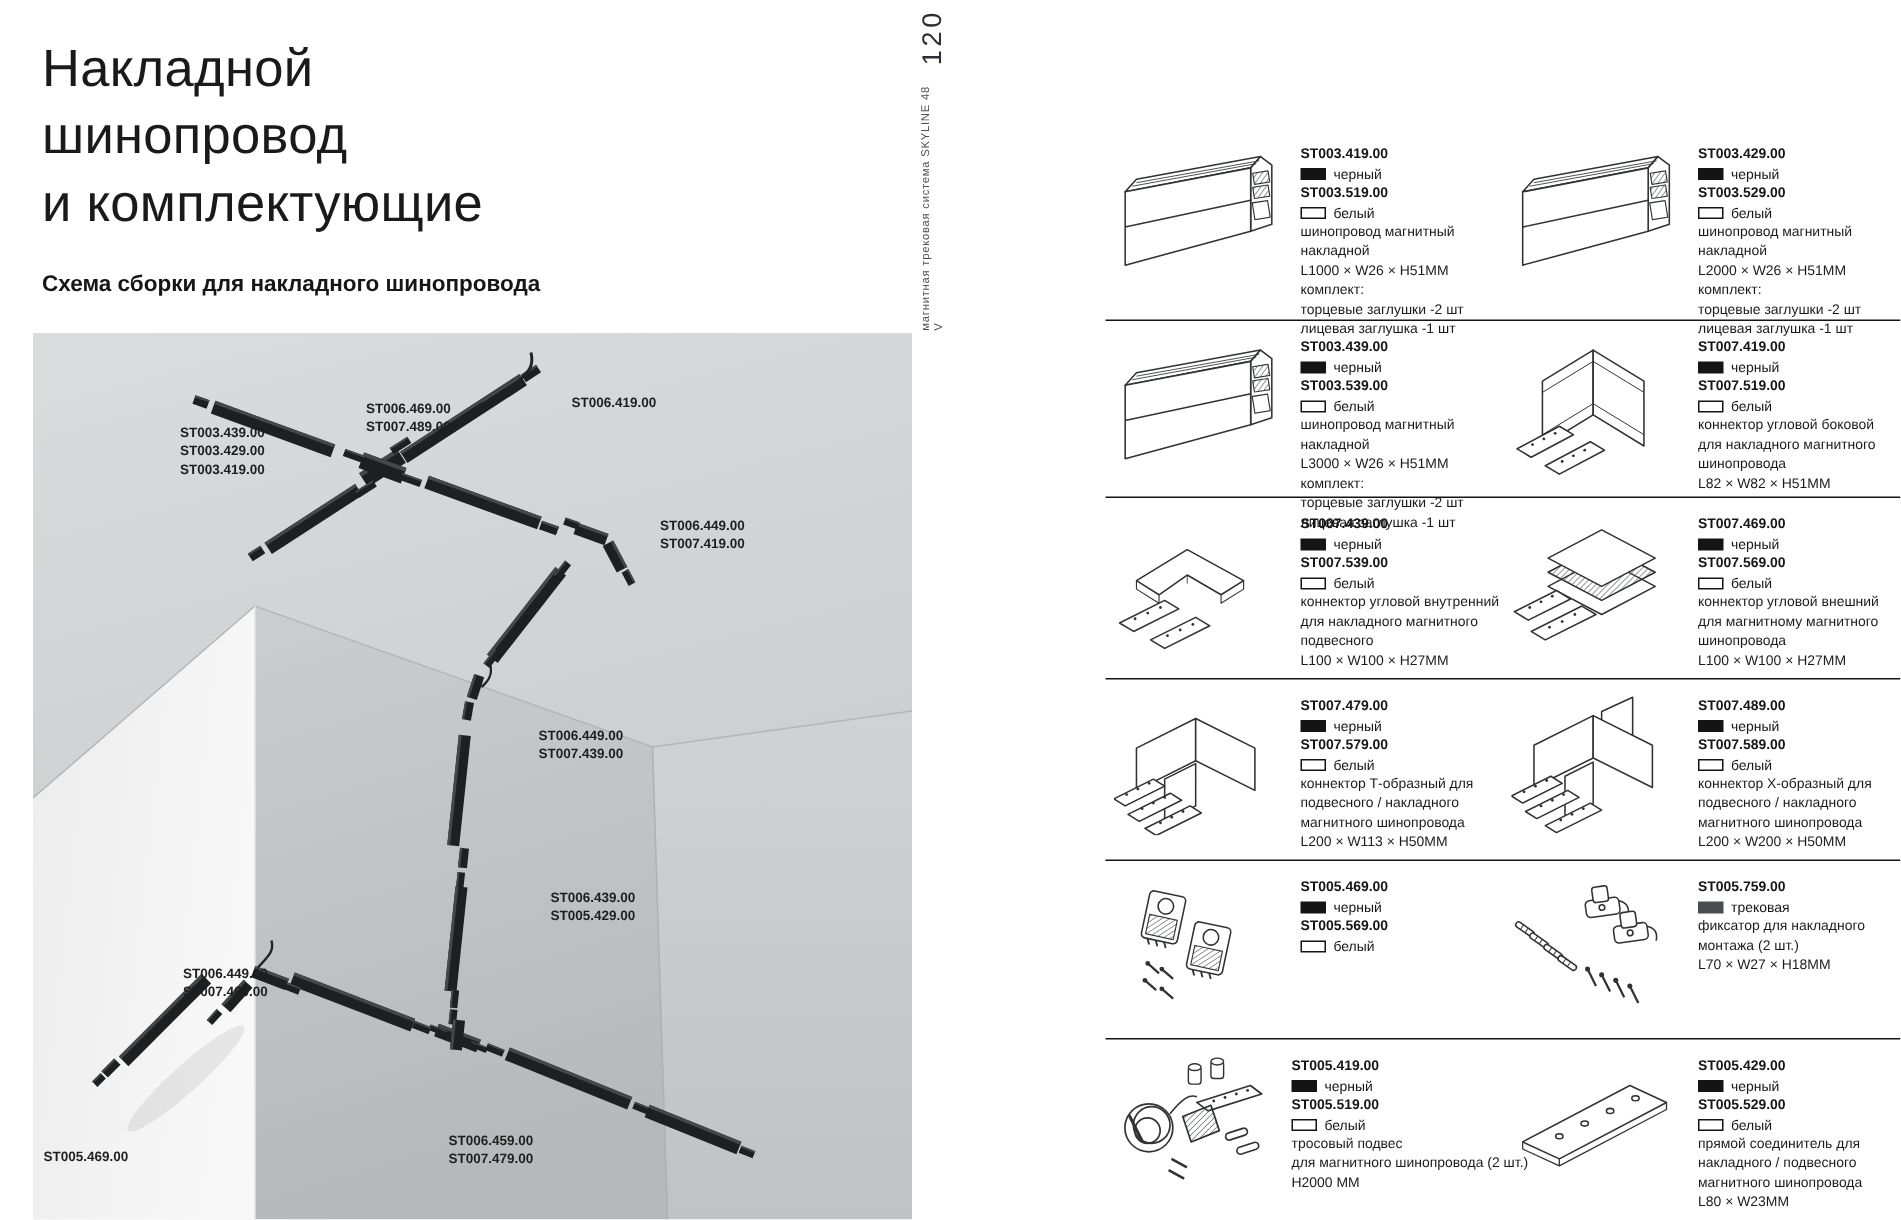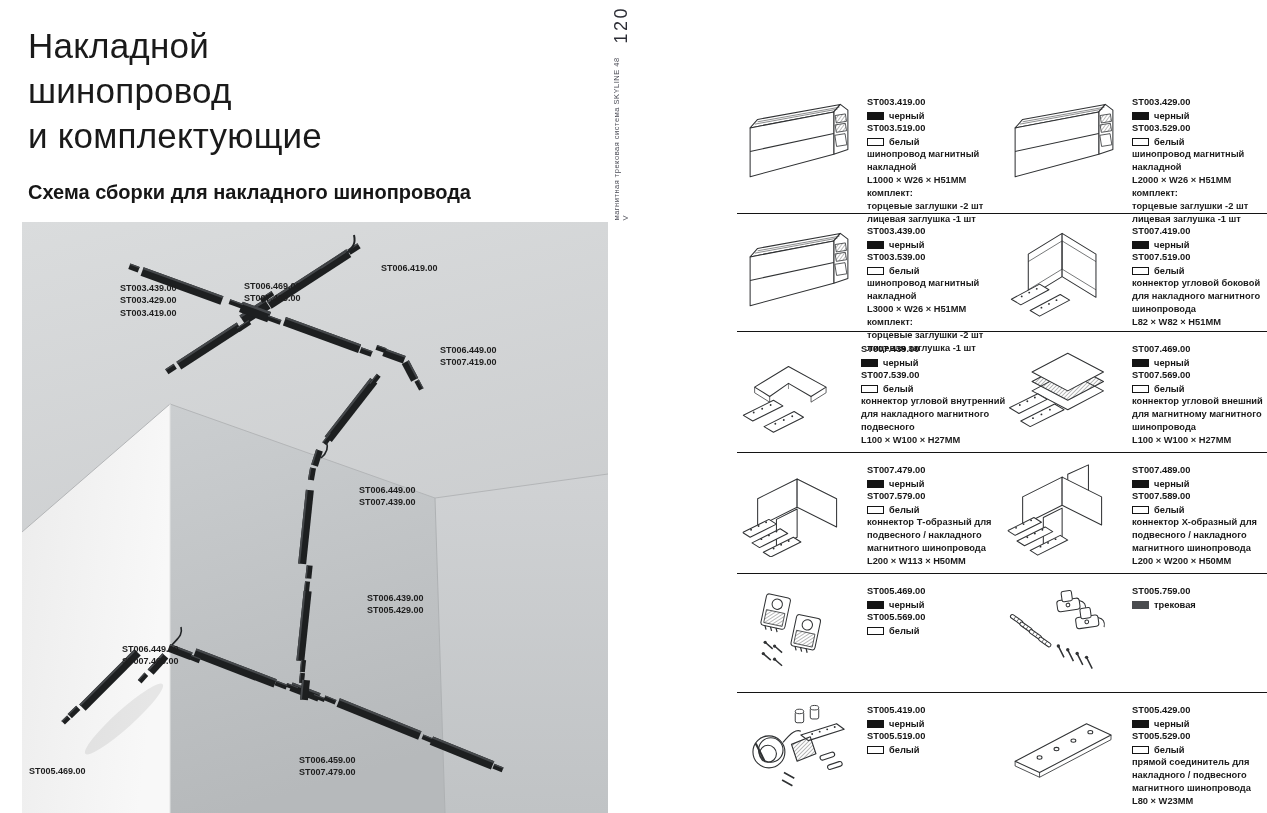--- a/index.html
+++ b/index.html
@@ -9,21 +9,21 @@
     font-family:"Liberation Sans", sans-serif;
     -webkit-font-smoothing:antialiased;
   }
   .title{
     position:absolute;left:28px;top:0px;
     font-size:35px;line-height:45px;font-weight:400;letter-spacing:.2px;
     white-space:pre-line;color:#1a1a1a;
   }
   .subtitle{
     position:absolute;left:28px;top:181px;
-    font-size:20px;font-weight:700;color:#161616;
+    font-size:15px;font-weight:700;color:#161616;
   }
   .vstrip{
     position:absolute;left:608px;top:6px;height:214px;width:26px;
     display:flex;flex-direction:column;align-items:center;gap:10px;
   }
   .pagenum{
     writing-mode:vertical-rl;transform:rotate(180deg);
     font-size:18px;font-weight:400;letter-spacing:2.5px;color:#2c2d35;
   }
   .vlabel{
@@ -38,26 +38,26 @@
   }
   .plist{position:absolute;left:737px;top:90px;width:530px}
   .prow{display:flex;box-sizing:border-box;padding-top:10px}
   .prow.first{padding-top:5px}
   .prow + .prow{border-top:1px solid #141414}
   .pcell{width:265px;display:flex;flex-shrink:0}
   .pfig{width:124px;display:flex;align-items:flex-start;justify-content:center}
   .pimg{width:118px;height:94px}
   .pinfo{flex:1;padding-left:6px;padding-top:1px}
   .pcode{font-size:9.3px;font-weight:700;line-height:13px;color:#151515}
-  .pswl{display:flex;align-items:center;height:13px;font-size:9.3px;font-weight:700;color:#151515}
+  .pswl{display:flex;align-items:center;height:13px;font-size:9.3px;font-weight:400;color:#151515}
   .sw{display:inline-block;width:17px;height:8px;margin-right:5px;box-sizing:border-box}
   .sw[data-swatch="black"]{background:#141414}
   .sw[data-swatch="white"]{background:#ffffff;border:1.2px solid #141414}
   .sw[data-swatch="steel"]{background:#4a4c4f}
-  .pdesc{font-size:9.3px;line-height:13px;white-space:pre;font-weight:700;color:#1b1b1b}
+  .pdesc{font-size:9.3px;line-height:13px;white-space:pre;font-weight:400;color:#1b1b1b}
   .symdefs{position:absolute;width:0;height:0;overflow:hidden}
 </style>
 </head>
 <body>
 
 <h1 class="title">Накладной
 шинопровод
 и комплектующие</h1>
 <div class="subtitle">Схема сборки для накладного шинопровода</div>
 
@@ -152,21 +152,21 @@
     <use href="#bar" transform="translate(158 430) rotate(21) scale(24 8)"></use>
     <use href="#bar" transform="translate(136 442) rotate(-48) scale(22 8)"></use>
     <use href="#bar" transform="translate(173 437) rotate(21) scale(10 5)"></use>
     <use href="#bar" transform="translate(121 456) rotate(-48) scale(10 5)"></use>
     <path d="M150 423 C156 416 161 413 159 405" stroke="#212426" stroke-width="1.6" fill="none"></path>
     <use href="#bar" transform="translate(88 458) rotate(-45) scale(78 9)"></use>
     <use href="#bar" transform="translate(52 490) rotate(-45) scale(12 6)"></use>
     <use href="#bar" transform="translate(44 498) rotate(-45) scale(8 5)"></use>
   </svg>
 
-  <div class="dlabel" style="left:222px;top:58px">ST006.469.00
+  <div class="dlabel" style="left:222px;top:44px">ST006.469.00
 ST007.489.00</div>
   <div class="dlabel" style="left:359px;top:40px">ST006.419.00</div>
   <div class="dlabel" style="left:98px;top:60px">ST003.439.00
 ST003.429.00
 ST003.419.00</div>
   <div class="dlabel" style="left:418px;top:122px">ST006.449.00
 ST007.419.00</div>
   <div class="dlabel" style="left:337px;top:262px">ST006.449.00
 ST007.439.00</div>
   <div class="dlabel" style="left:345px;top:370px">ST006.439.00
@@ -407,20 +407,23 @@
           <svg class="pimg" viewBox="0 0 120 100">
             <use href="#sym-fixator"></use>
           </svg>
         </div>
       <div class="pinfo">
         <div class="pcode">ST005.759.00</div>
         <div class="pswl">
             <span class="sw" data-swatch="steel"></span>
             <span>трековая</span>
           </div>
+        <div class="pdesc">фиксатор для накладного
+монтажа (2 шт.)
+L70 × W27 × H18MM</div>
       </div>
     </div>
   </div>
 
   <div class="prow" style="height:101px">
     <div class="pcell">
       <div class="pfig">
           <svg class="pimg" viewBox="0 0 120 100">
             <use href="#sym-suspension"></use>
           </svg>
@@ -429,20 +432,23 @@
         <div class="pcode">ST005.419.00</div>
         <div class="pswl">
             <span class="sw" data-swatch="black"></span>
             <span>черный</span>
           </div>
         <div class="pcode">ST005.519.00</div>
         <div class="pswl">
             <span class="sw" data-swatch="white"></span>
             <span>белый</span>
           </div>
+        <div class="pdesc">тросовый подвес
+для магнитного шинопровода (2 шт.)
+H2000 MM</div>
       </div>
     </div>
     <div class="pcell">
       <div class="pfig">
           <svg class="pimg" viewBox="0 0 120 100">
             <use href="#sym-straight"></use>
           </svg>
         </div>
       <div class="pinfo">
         <div class="pcode">ST005.429.00</div>

